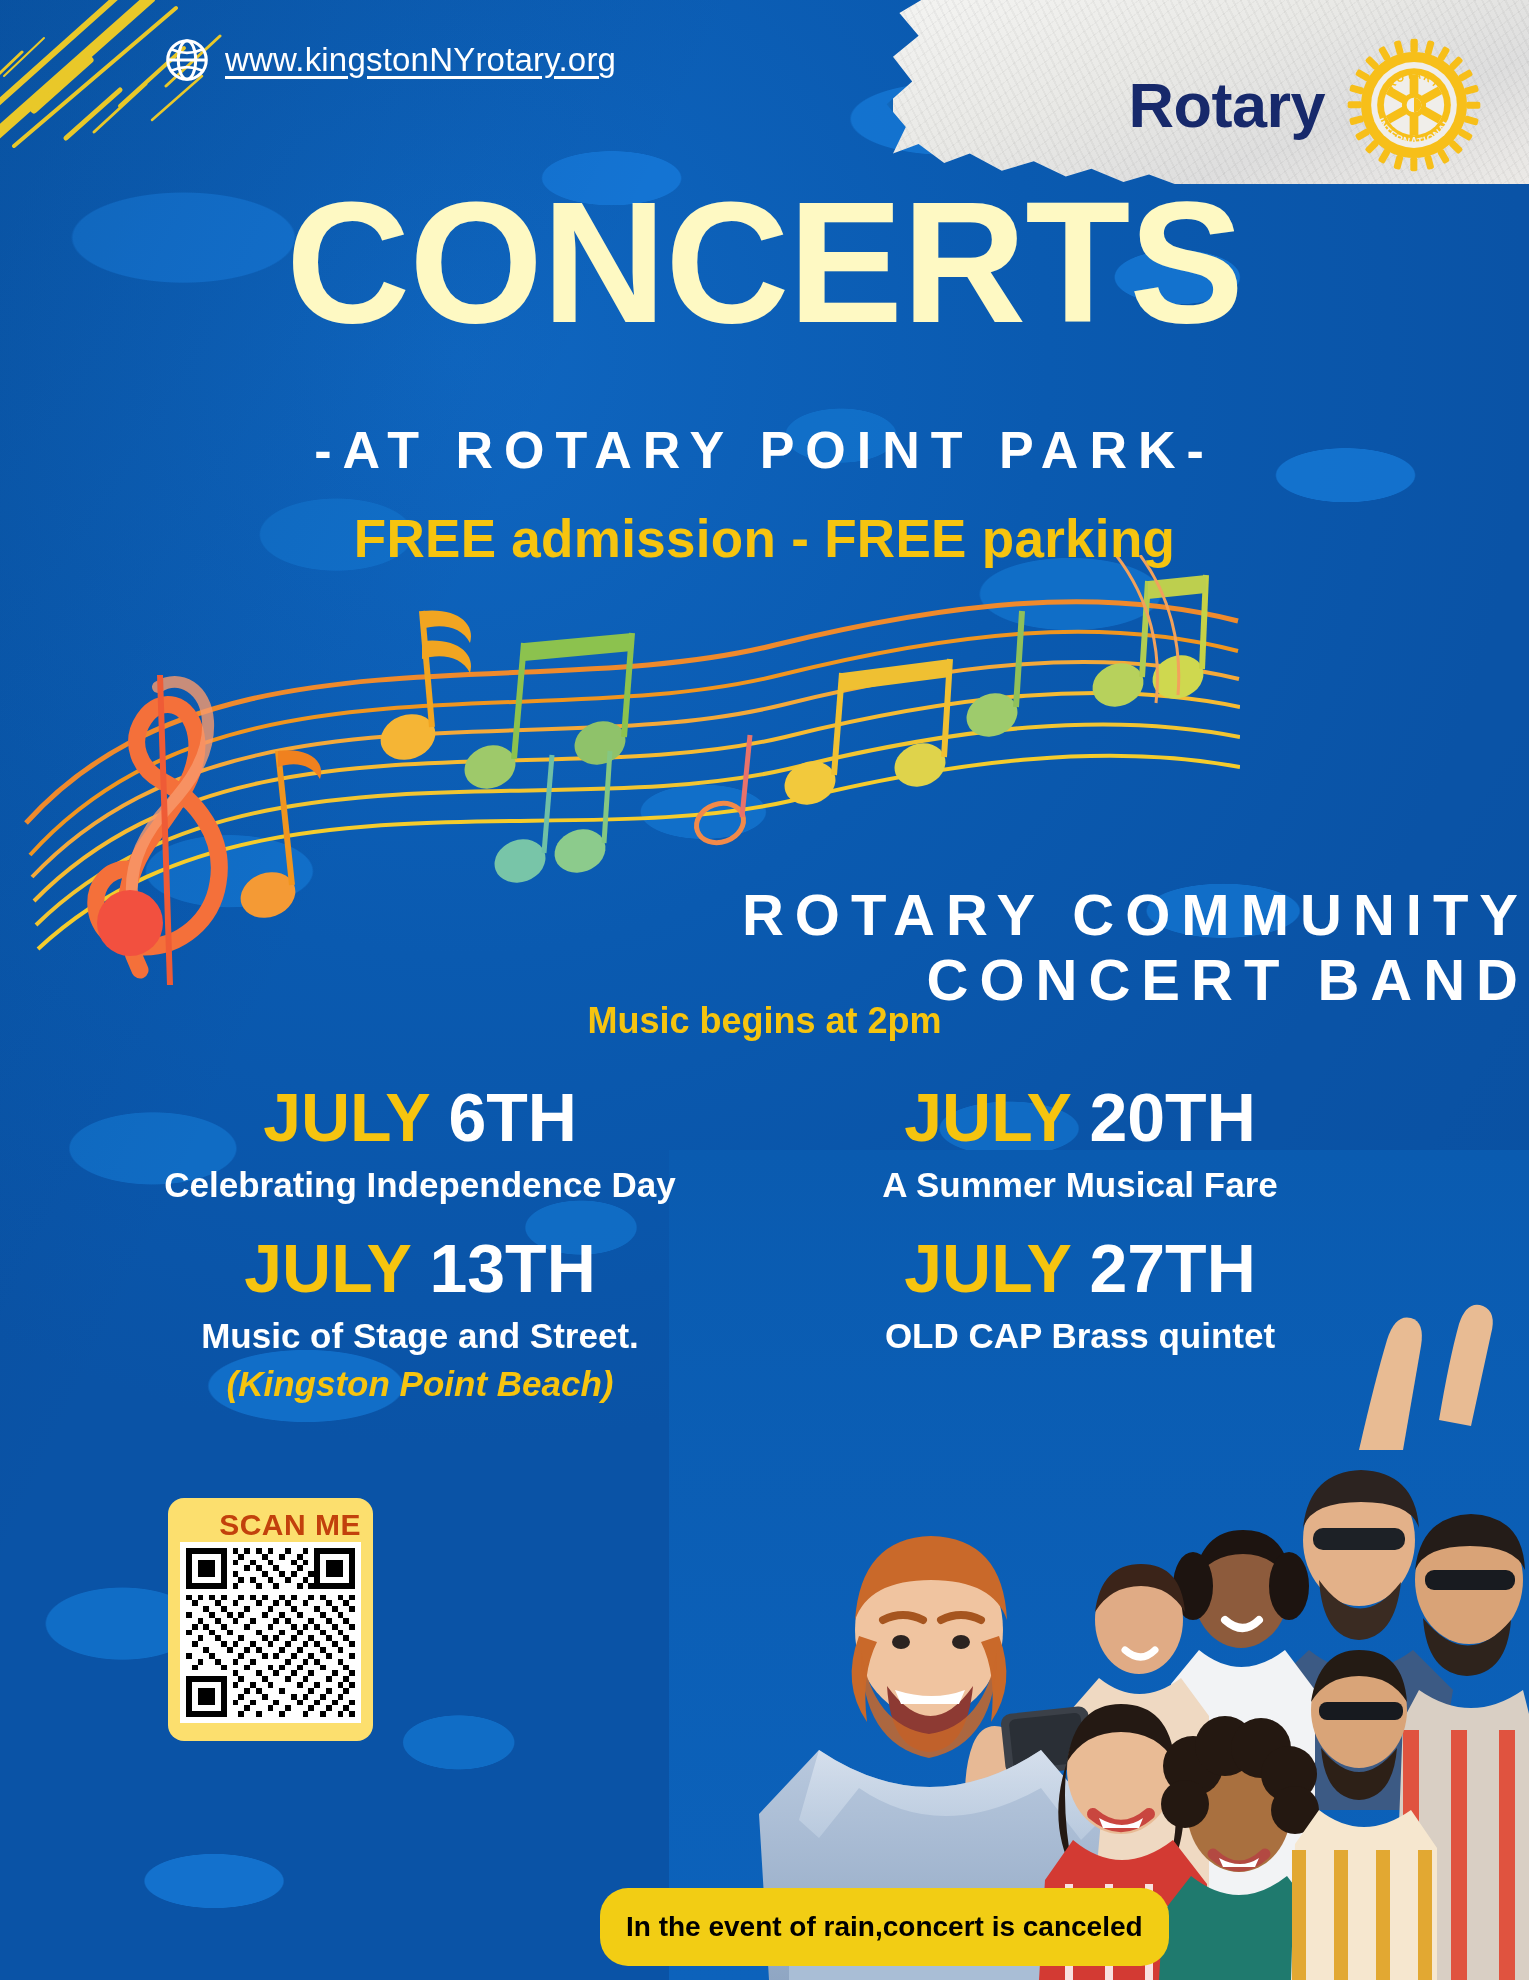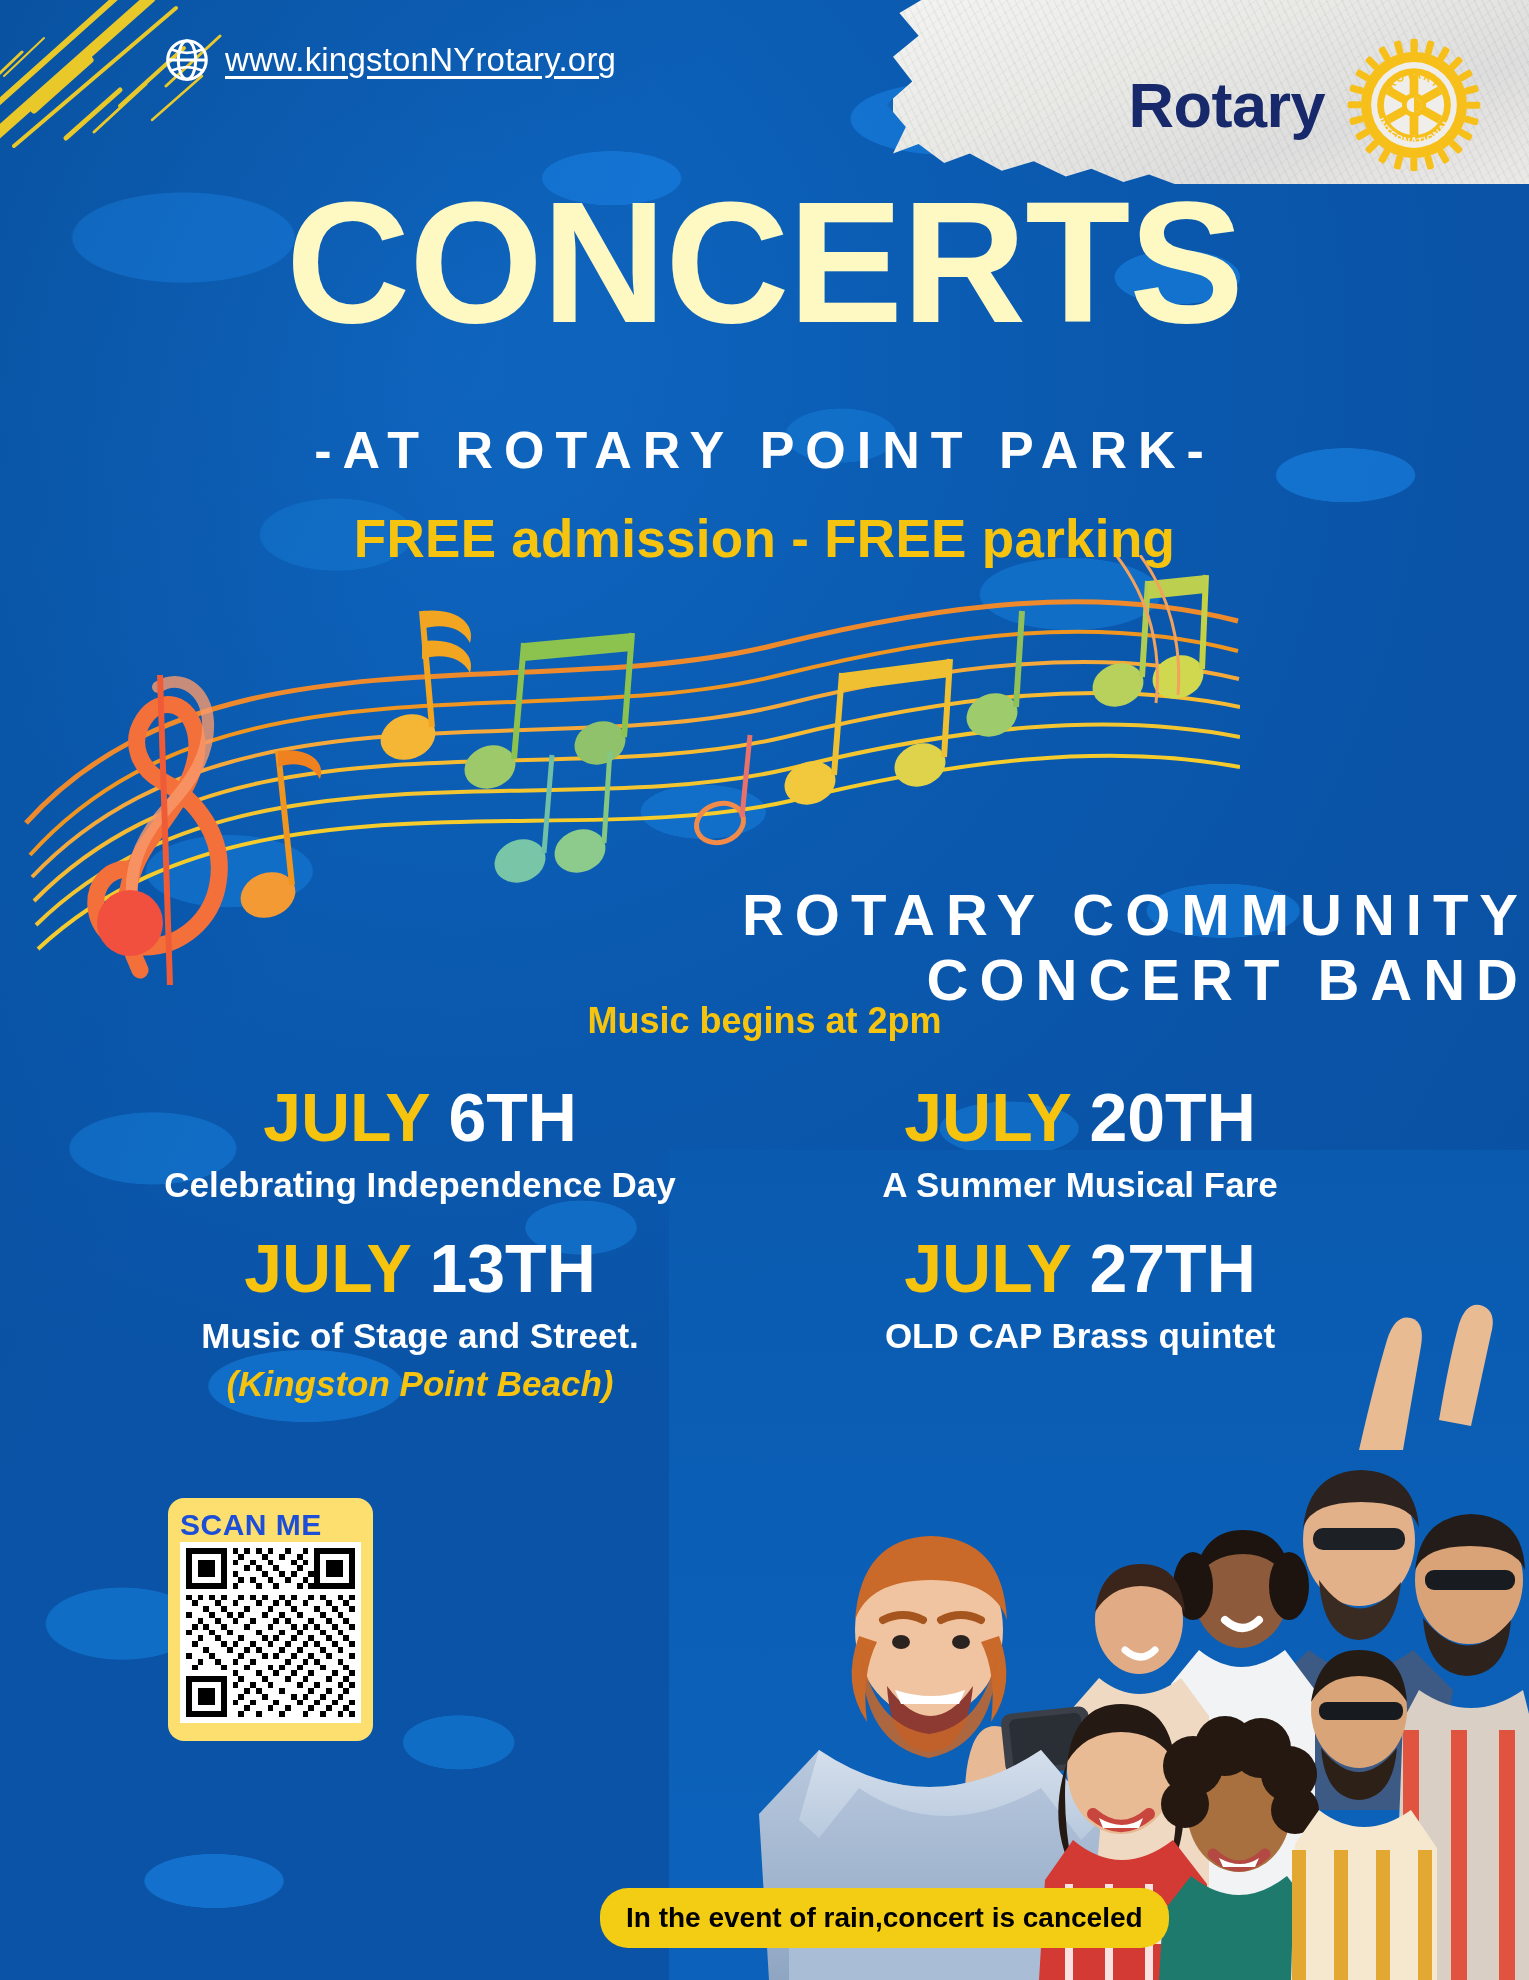--- a/index.html
+++ b/index.html
@@ -91,26 +91,26 @@
   .dhead .day{color:#ffffff;}
   .ddesc{color:#fff;font-size:35px;font-weight:700;margin-top:10px;}
   .dsub{color:#f6c40f;font-size:35px;font-weight:700;margin-top:8px;font-style:italic;}
 
   
   .crowd{position:absolute;right:0;bottom:0;width:860px;height:830px;z-index:4;overflow:hidden;}
 
   
   .qr-card{position:absolute;left:168px;top:1498px;width:205px;z-index:7;
            background:#fcdf6e;border-radius:16px;padding:10px 12px 14px;}
-  .qr-title{color:#1d4ed8;font-size:30px;font-weight:600;text-align:left;letter-spacing:.5px;margin-bottom:0;}
+  .qr-title{color:#c2410c;font-size:30px;font-weight:600;text-align:right;letter-spacing:.5px;margin-bottom:0;}
   .qr-code{width:181px;height:181px;background:#fff;padding:6px;}
 
   .byoc{position:absolute;left:100px;top:1884px;z-index:8;color:#fff;font-size:30px;font-weight:700;}
   .rain{position:absolute;left:600px;top:1888px;z-index:9;background:#f2cd14;color:#000;
-        font-size:28px;font-weight:700;padding:14px 26px;border-radius:28px;white-space:nowrap;}
+        font-size:28px;font-weight:700;padding:23px 26px;border-radius:28px;white-space:nowrap;}
 </style>
 </head>
 <body>
 
 <div class="poster">
 
   <div class="bg-base"></div>
   <div class="bg-strokes"></div>
   <div class="bg-darkwash"></div>
 

